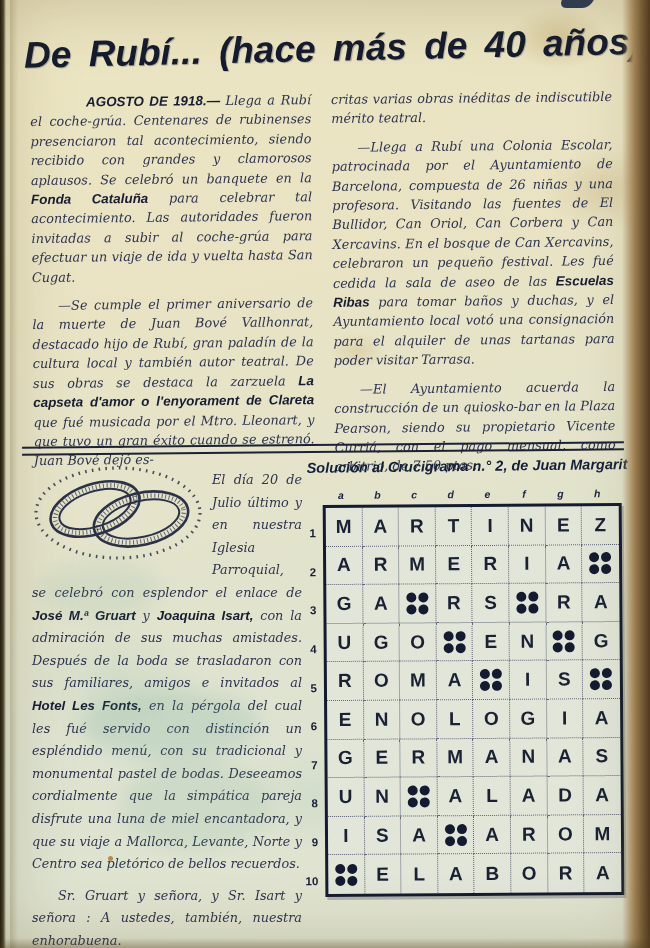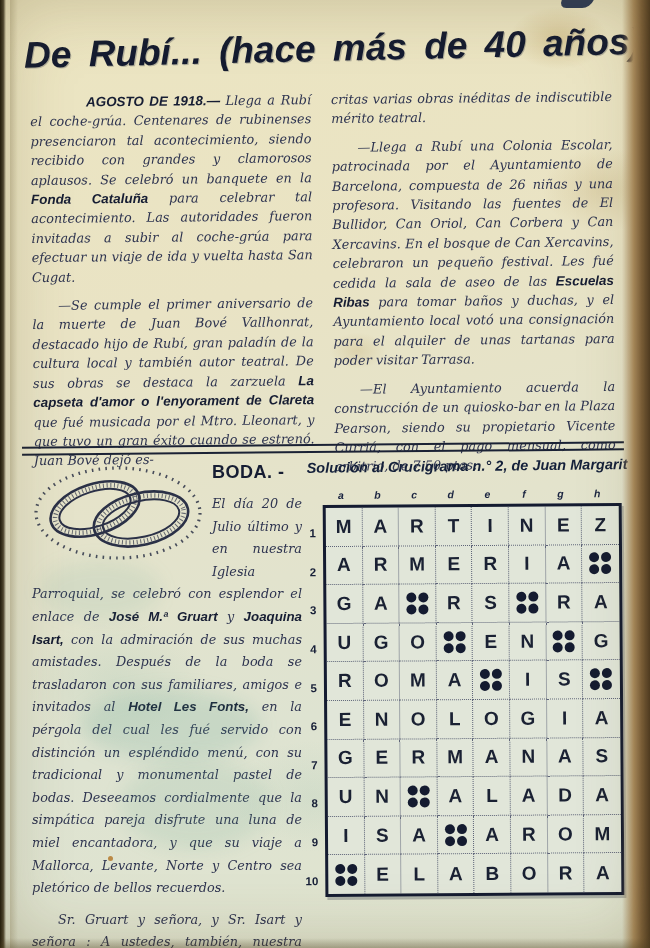--- a/index.html
+++ b/index.html
@@ -106,21 +106,20 @@
           <ellipse cx="86" cy="51" rx="82" ry="45" stroke-width="3.2" stroke-dasharray="1.6 5.2" opacity="0.85"></ellipse>
           <ellipse cx="63" cy="47" rx="46" ry="25" stroke-width="2.6" transform="rotate(-18 63 47)"></ellipse>
           <ellipse cx="63" cy="47" rx="37" ry="17.5" stroke-width="2" transform="rotate(-18 63 47)"></ellipse>
           <ellipse cx="63" cy="47" rx="41.5" ry="21" stroke-width="4.5" stroke-dasharray="1 2.6" transform="rotate(-18 63 47)" opacity="0.7"></ellipse>
           <ellipse cx="109" cy="57" rx="48" ry="26" stroke-width="2.6" transform="rotate(-13 109 57)"></ellipse>
           <ellipse cx="109" cy="57" rx="39" ry="18" stroke-width="2" transform="rotate(-13 109 57)"></ellipse>
           <ellipse cx="109" cy="57" rx="43.5" ry="22" stroke-width="4.5" stroke-dasharray="1 2.6" transform="rotate(-13 109 57)" opacity="0.7"></ellipse>
         </g>
       </svg>
     </div>
-    <div class="boda-head">BODA. -</div>
     <p><span>El día 20 de Julio último y en nuestra Iglesia Parroquial, se celebró con esplendor el enlace de </span><span class="run-b">José M.ª Gruart</span><span> y </span><span class="run-b">Joaquina Isart,</span><span> con la admiración de sus muchas amistades. Después de la boda se trasladaron con sus familiares, amigos e invitados al </span><span class="run-b">Hotel Les Fonts,</span><span> en la pérgola del cual les fué servido con distinción un espléndido menú, con su tradicional y monumental pastel de bodas. Deseeamos cordialmente que la simpática pareja disfrute una luna de miel encantadora, y que su viaje a Mallorca, Levante, Norte y Centro sea pletórico de bellos recuerdos.</span></p>
     <p class="ind"><span>Sr. Gruart y señora, y Sr. Isart y señora : A ustedes, también, nuestra enhorabuena.</span></p>
   </div>
 
   <div class="crossword">
     <div class="cw-head">Solución al Crucigrama n.° 2, de Juan Margarit</div>
     <div class="cw-wrap">
       <div class="cw-collabels">
           <div class="cw-collabel">a</div>
           <div class="cw-collabel">b</div>

